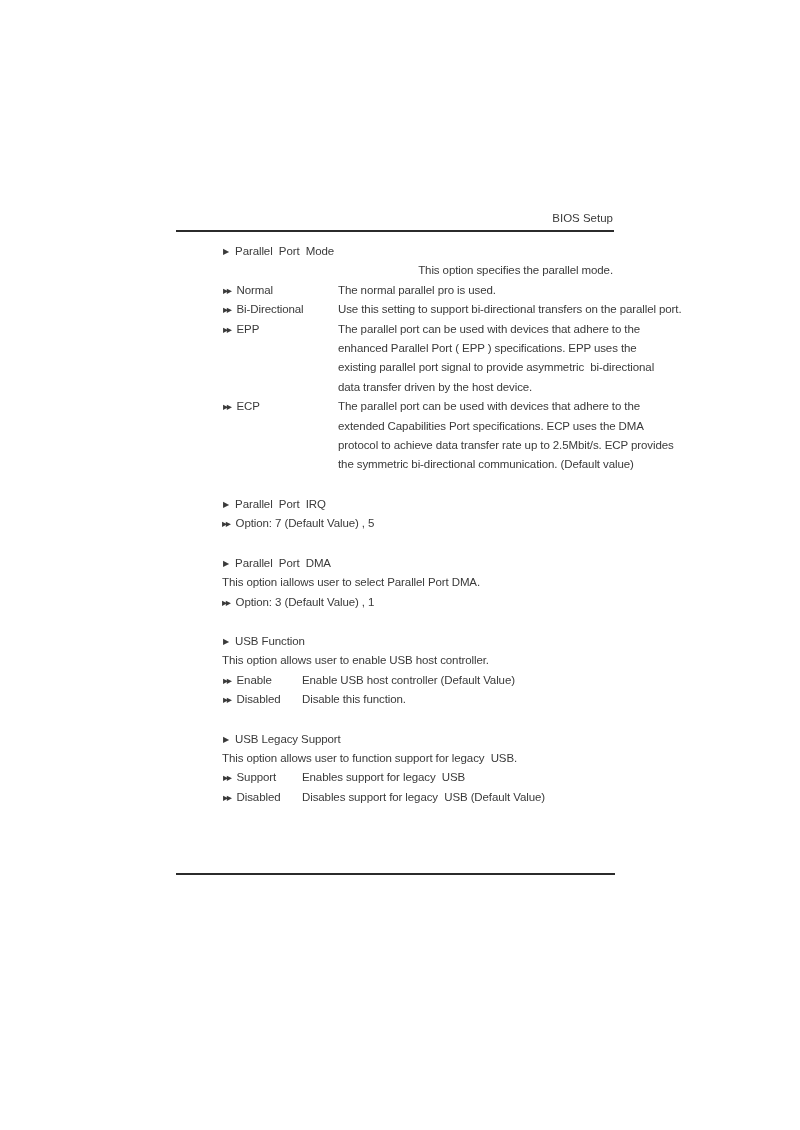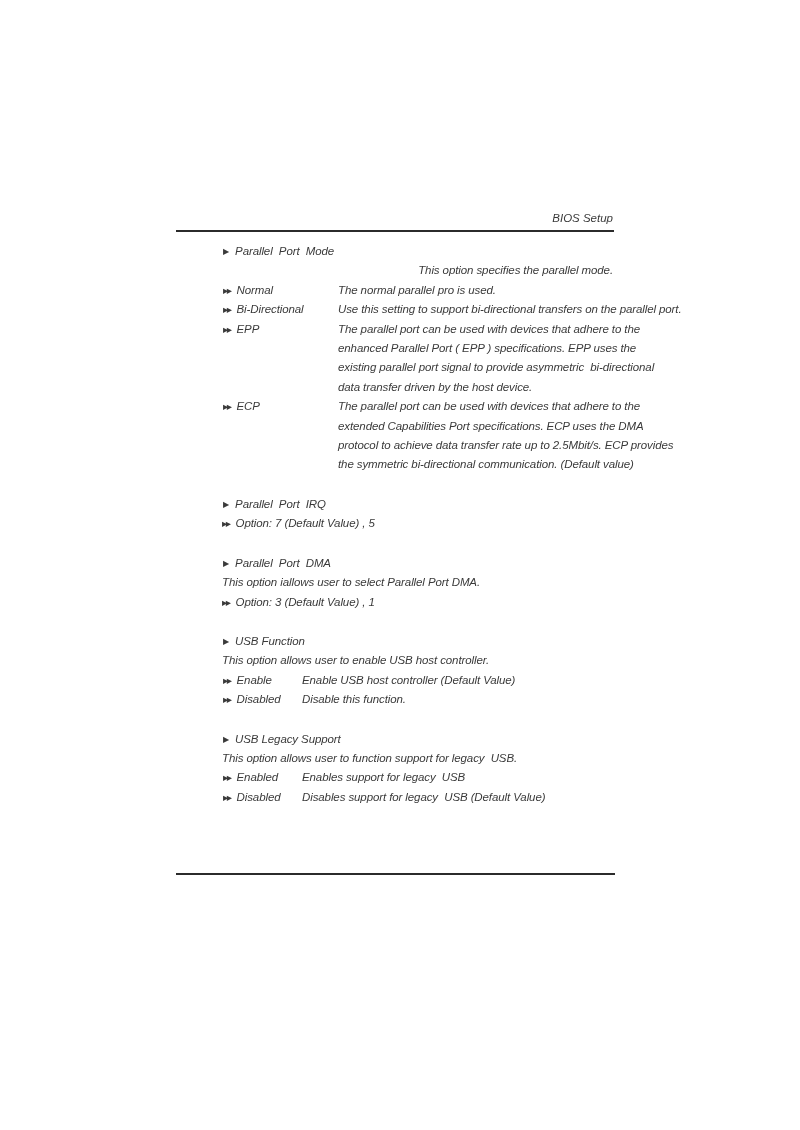--- a/index.html
+++ b/index.html
@@ -1,20 +1,19 @@
 <!DOCTYPE html>
 <html><head>
 <meta charset="utf-8">
 <style>
   html,body { margin:0; padding:0; background:#ffffff; }
   .page {
     position:relative; width:800px; height:897px; background:#ffffff;
     overflow:hidden; font-family:"Liberation Sans","DejaVu Sans",sans-serif;
     color:#3a3a3a;
-    font-style:italic;
   }
   .hdr-title {
     position:absolute; top:212px; left:176px; width:437px;
     text-align:right; font-size:11.5px; white-space:pre;
   }
   .hdr-rule {
     position:absolute; top:230px; left:176px; width:438px; height:2px;
     background:#2b2b2b;
   }
   .content {
@@ -165,21 +164,21 @@
 
     <div class="sec usb">
       <div class="sec-title">
         <span class="arrow-icon">▶</span>
         <span>USB Legacy Support</span>
       </div>
       <div class="sec-desc">This option allows user to function support for legacy  USB.</div>
       <div class="opt-row">
         <div class="opt-left">
           <span class="marker-icon">▸▸</span>
-          <span>Enabled</span>
+          <span>Support</span>
         </div>
         <div class="opt-desc">
           <div class="line">Enables support for legacy  USB</div>
         </div>
       </div>
       <div class="opt-row">
         <div class="opt-left">
           <span class="marker-icon">▸▸</span>
           <span>Disabled</span>
         </div>

